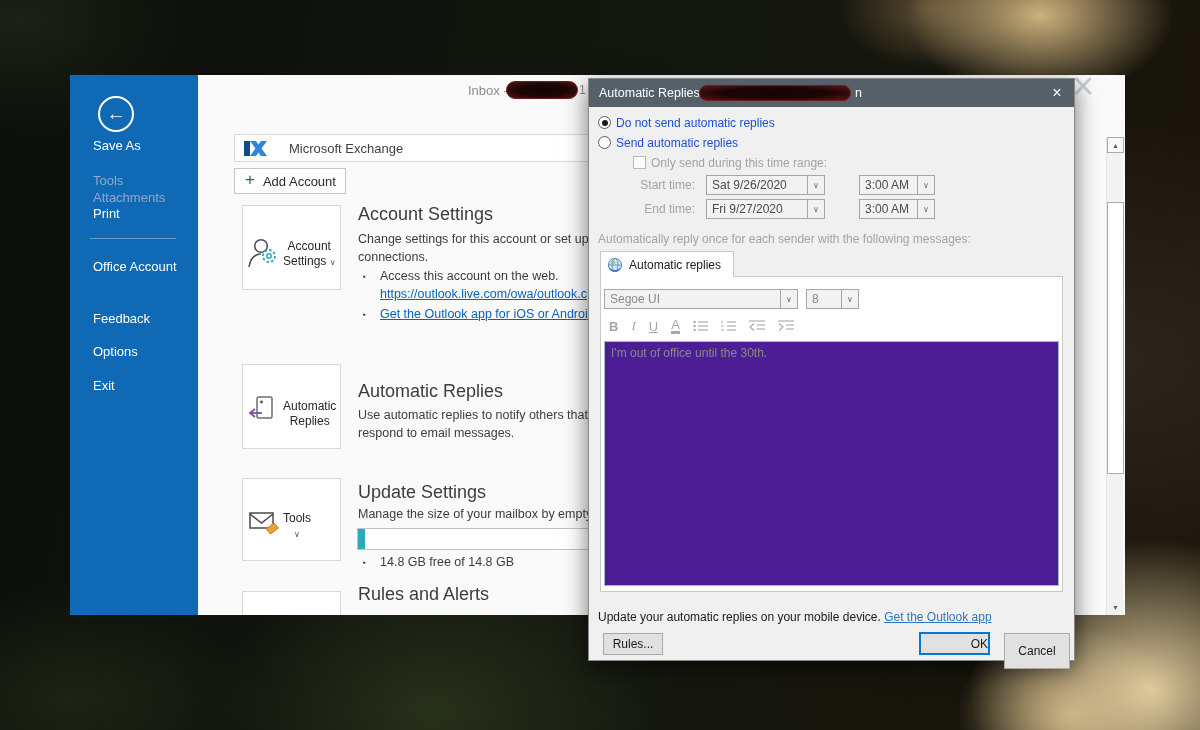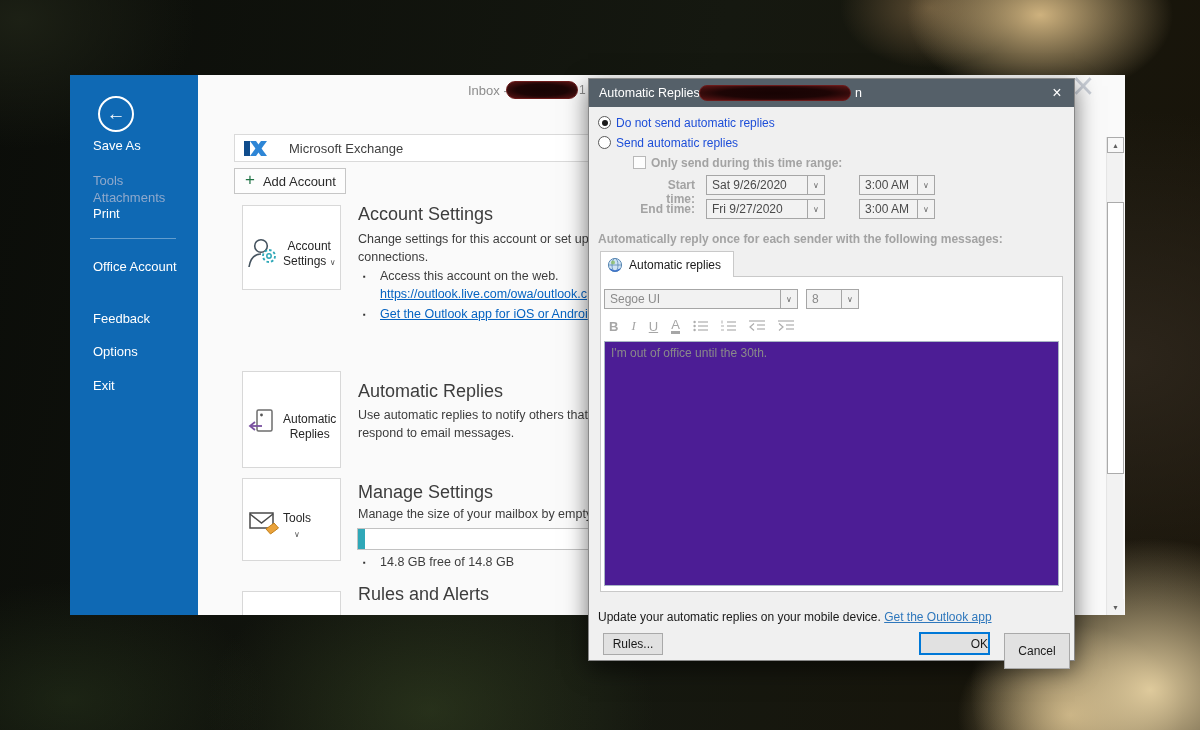--- a/index.html
+++ b/index.html
@@ -74,21 +74,21 @@
          border:1px solid #888; box-shadow:0 8px 22px rgba(0,0,0,.55); }
   .dlg-tb { left:0; top:0; right:0; height:28px; background:#556069; }
   .dlg-title { position:absolute; left:10px; top:7px; font-size:12.5px; color:#fff; }
   .dlg-close { position:absolute; right:6px; top:2px; width:22px; height:24px; display:flex;
                align-items:center; justify-content:center; color:#fff; font-size:16px; }
   .radio { width:13px; height:13px; border:1px solid #5a5a5a; border-radius:50%; background:#fff;
            display:flex; align-items:center; justify-content:center; }
   .radio .dot { width:6px; height:6px; border-radius:50%; background:#1a1a1a; }
   .rlabel { font-size:12px; color:#1d4ed8; }
   .cbox { width:13px; height:13px; border:1px solid #b8b8b8; background:#fdfdfd; }
-  .glabel { font-size:12px; color:#a3a3a3;font-weight:bold; }
+  .glabel { font-size:12px; color:#a3a3a3; }
   .combo { background:#f2f2f2; border:1px solid #a6a6a6; display:flex; align-items:center; }
   .combo .val { font-size:12px; color:#4a4a4a; padding-left:5px; flex:1; }
   .combo .arr { width:17px; align-self:stretch; border-left:1px solid #a6a6a6; display:flex;
                 align-items:center; justify-content:center; font-size:8px; color:#6a6a6a; }
   .combo.dis .val { color:#8a8a8a; }
   .tab { left:11px; top:172px; height:26px; background:#fff; border:1px solid #c9c9c9; border-bottom:none;
          display:flex; align-items:center; padding:0 12px 0 6px; z-index:3; }
   .tab .lbl { font-size:12px; color:#1a1a1a; margin-left:6px; }
   .panel { left:11px; top:197px; width:463px; height:316px; background:#fff;
            border:1px solid #c9c9c9; z-index:2; }
@@ -159,21 +159,21 @@
 
     <div class="abs h-section" style="left:288px; top:129px">Account Settings</div>
     <div class="abs p-line" style="left:288px; top:157px">Change settings for this account or set up m</div>
     <div class="abs p-line" style="left:288px; top:175px">connections.</div>
     <div class="abs bullet" style="left:293px; top:197px">▪</div>
     <div class="abs p-line" style="left:310px; top:194px">Access this account on the web.</div>
     <div class="abs blink" style="left:310px; top:212px">https://outlook.live.com/owa/outlook.c</div>
     <div class="abs bullet" style="left:293px; top:235px">▪</div>
     <div class="abs blink" style="left:310px; top:232px">Get the Outlook app for iOS or Androi</div>
 
-    <div class="abs card" style="left:172px; top:296px; height:97px">
+    <div class="abs card" style="left:172px; top:289px; height:85px">
       <svg width="40" height="34" viewBox="0 0 40 34">
         <rect x="14" y="2" width="15" height="21" rx="1.5" fill="#fff" stroke="#6d6d6d" stroke-width="1.5"></rect>
         <circle cx="18.5" cy="7" r="1.4" fill="#555"></circle>
         <path d="M8 18 h11" fill="none" stroke="#7a52a0" stroke-width="1.8"></path>
         <path d="M12 14 l-5 4 5 4" fill="none" stroke="#7a52a0" stroke-width="1.8"></path>
       </svg>
       <div class="lbl"><span>Automatic</span><br>
         <span>Replies</span></div>
     </div>
 
@@ -184,21 +184,21 @@
     <div class="abs card" style="left:172px; top:403px; height:83px">
       <svg width="40" height="32" viewBox="0 0 40 32">
         <rect x="7" y="4" width="23" height="15" fill="#fff" stroke="#4a4a4a" stroke-width="1.5"></rect>
         <path d="M7 5 l11.5 9 11.5 -9" fill="none" stroke="#4a4a4a" stroke-width="1.5"></path>
         <path d="M23 20 l8 -6 4.5 5 -8 6 z" fill="#e9a23b" stroke="#c47f17" stroke-width="1"></path>
       </svg>
       <div class="lbl"><span>Tools</span><br>
         <span class="chev">∨</span></div>
     </div>
 
-    <div class="abs h-section" style="left:288px; top:407px">Manage Settings</div>
+    <div class="abs h-section" style="left:288px; top:407px">Update Settings</div>
     <div class="abs p-line" style="left:288px; top:432px">Manage the size of your mailbox by emptyi</div>
     <div class="abs progress" style="left:287px; top:453px; width:705px; height:22px">
       <div class="fill"></div>
     </div>
     <div class="abs bullet" style="left:293px; top:483px">▪</div>
     <div class="abs p-line" style="left:310px; top:480px">14.8 GB free of 14.8 GB</div>
 
     <div class="abs card" style="left:172px; top:516px; height:70px">
       <svg width="40" height="30" viewBox="0 0 40 30">
         <circle cx="20" cy="16" r="9" fill="#fff" stroke="#2fa8b8" stroke-width="2" stroke-dasharray="3.6 2.6"></circle>

